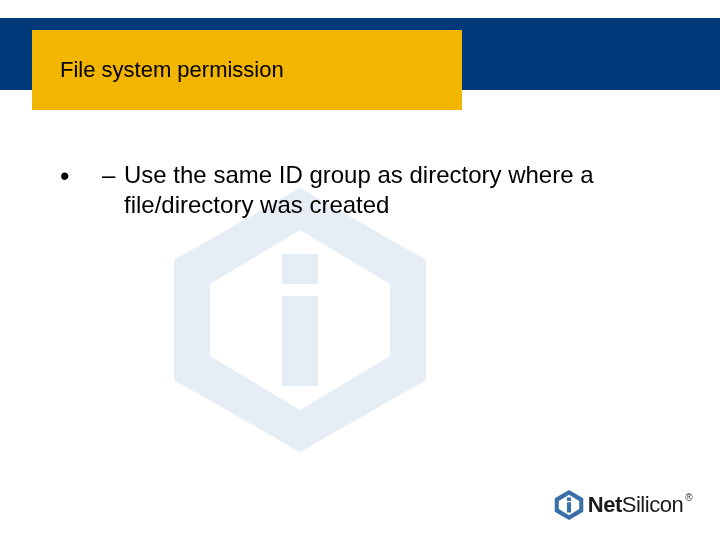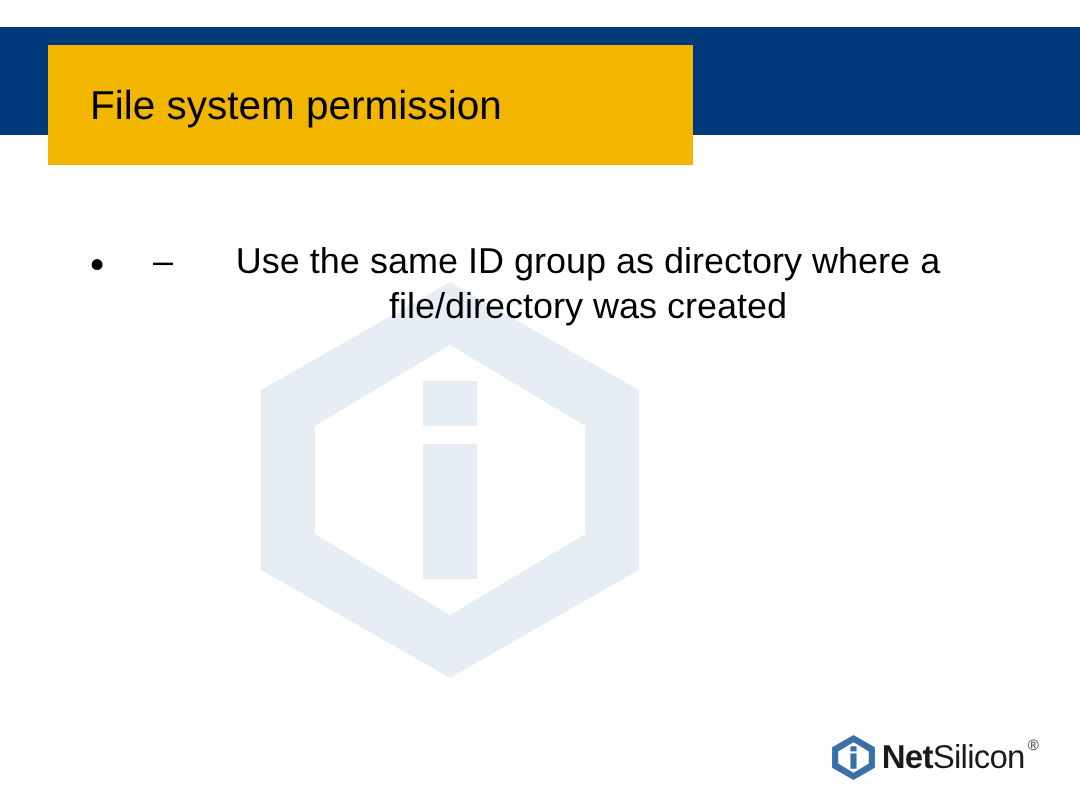--- a/index.html
+++ b/index.html
@@ -24,21 +24,21 @@
     top: 30px;
     left: 32px;
     width: 430px;
     height: 80px;
     background: #f2b600;
     display: flex;
     align-items: center;
     padding-left: 28px;
   }
   .title-box h1 {
-    font-size: 27px;
+    font-size: 22px;
     font-weight: normal;
     color: #000000;
   }
   .content {
     position: absolute;
     top: 150px;
     left: 60px;
     width: 600px;
     color: #000000;
     z-index: 2;
@@ -64,21 +64,20 @@
     list-style: none;
     font-size: 24px;
     margin-top: 10px;
     margin-left: 14px;
     line-height: 1.25;
   }
   .content ul.sub > li {
     position: relative;
     padding-left: 22px;
     margin-bottom: 6px;
-    text-align: center;
   }
   .content ul.sub > li::before {
     content: "–";
     position: absolute;
     left: 0;
     top: 0;
   }
   .watermark {
     position: absolute;
     top: 170px;

